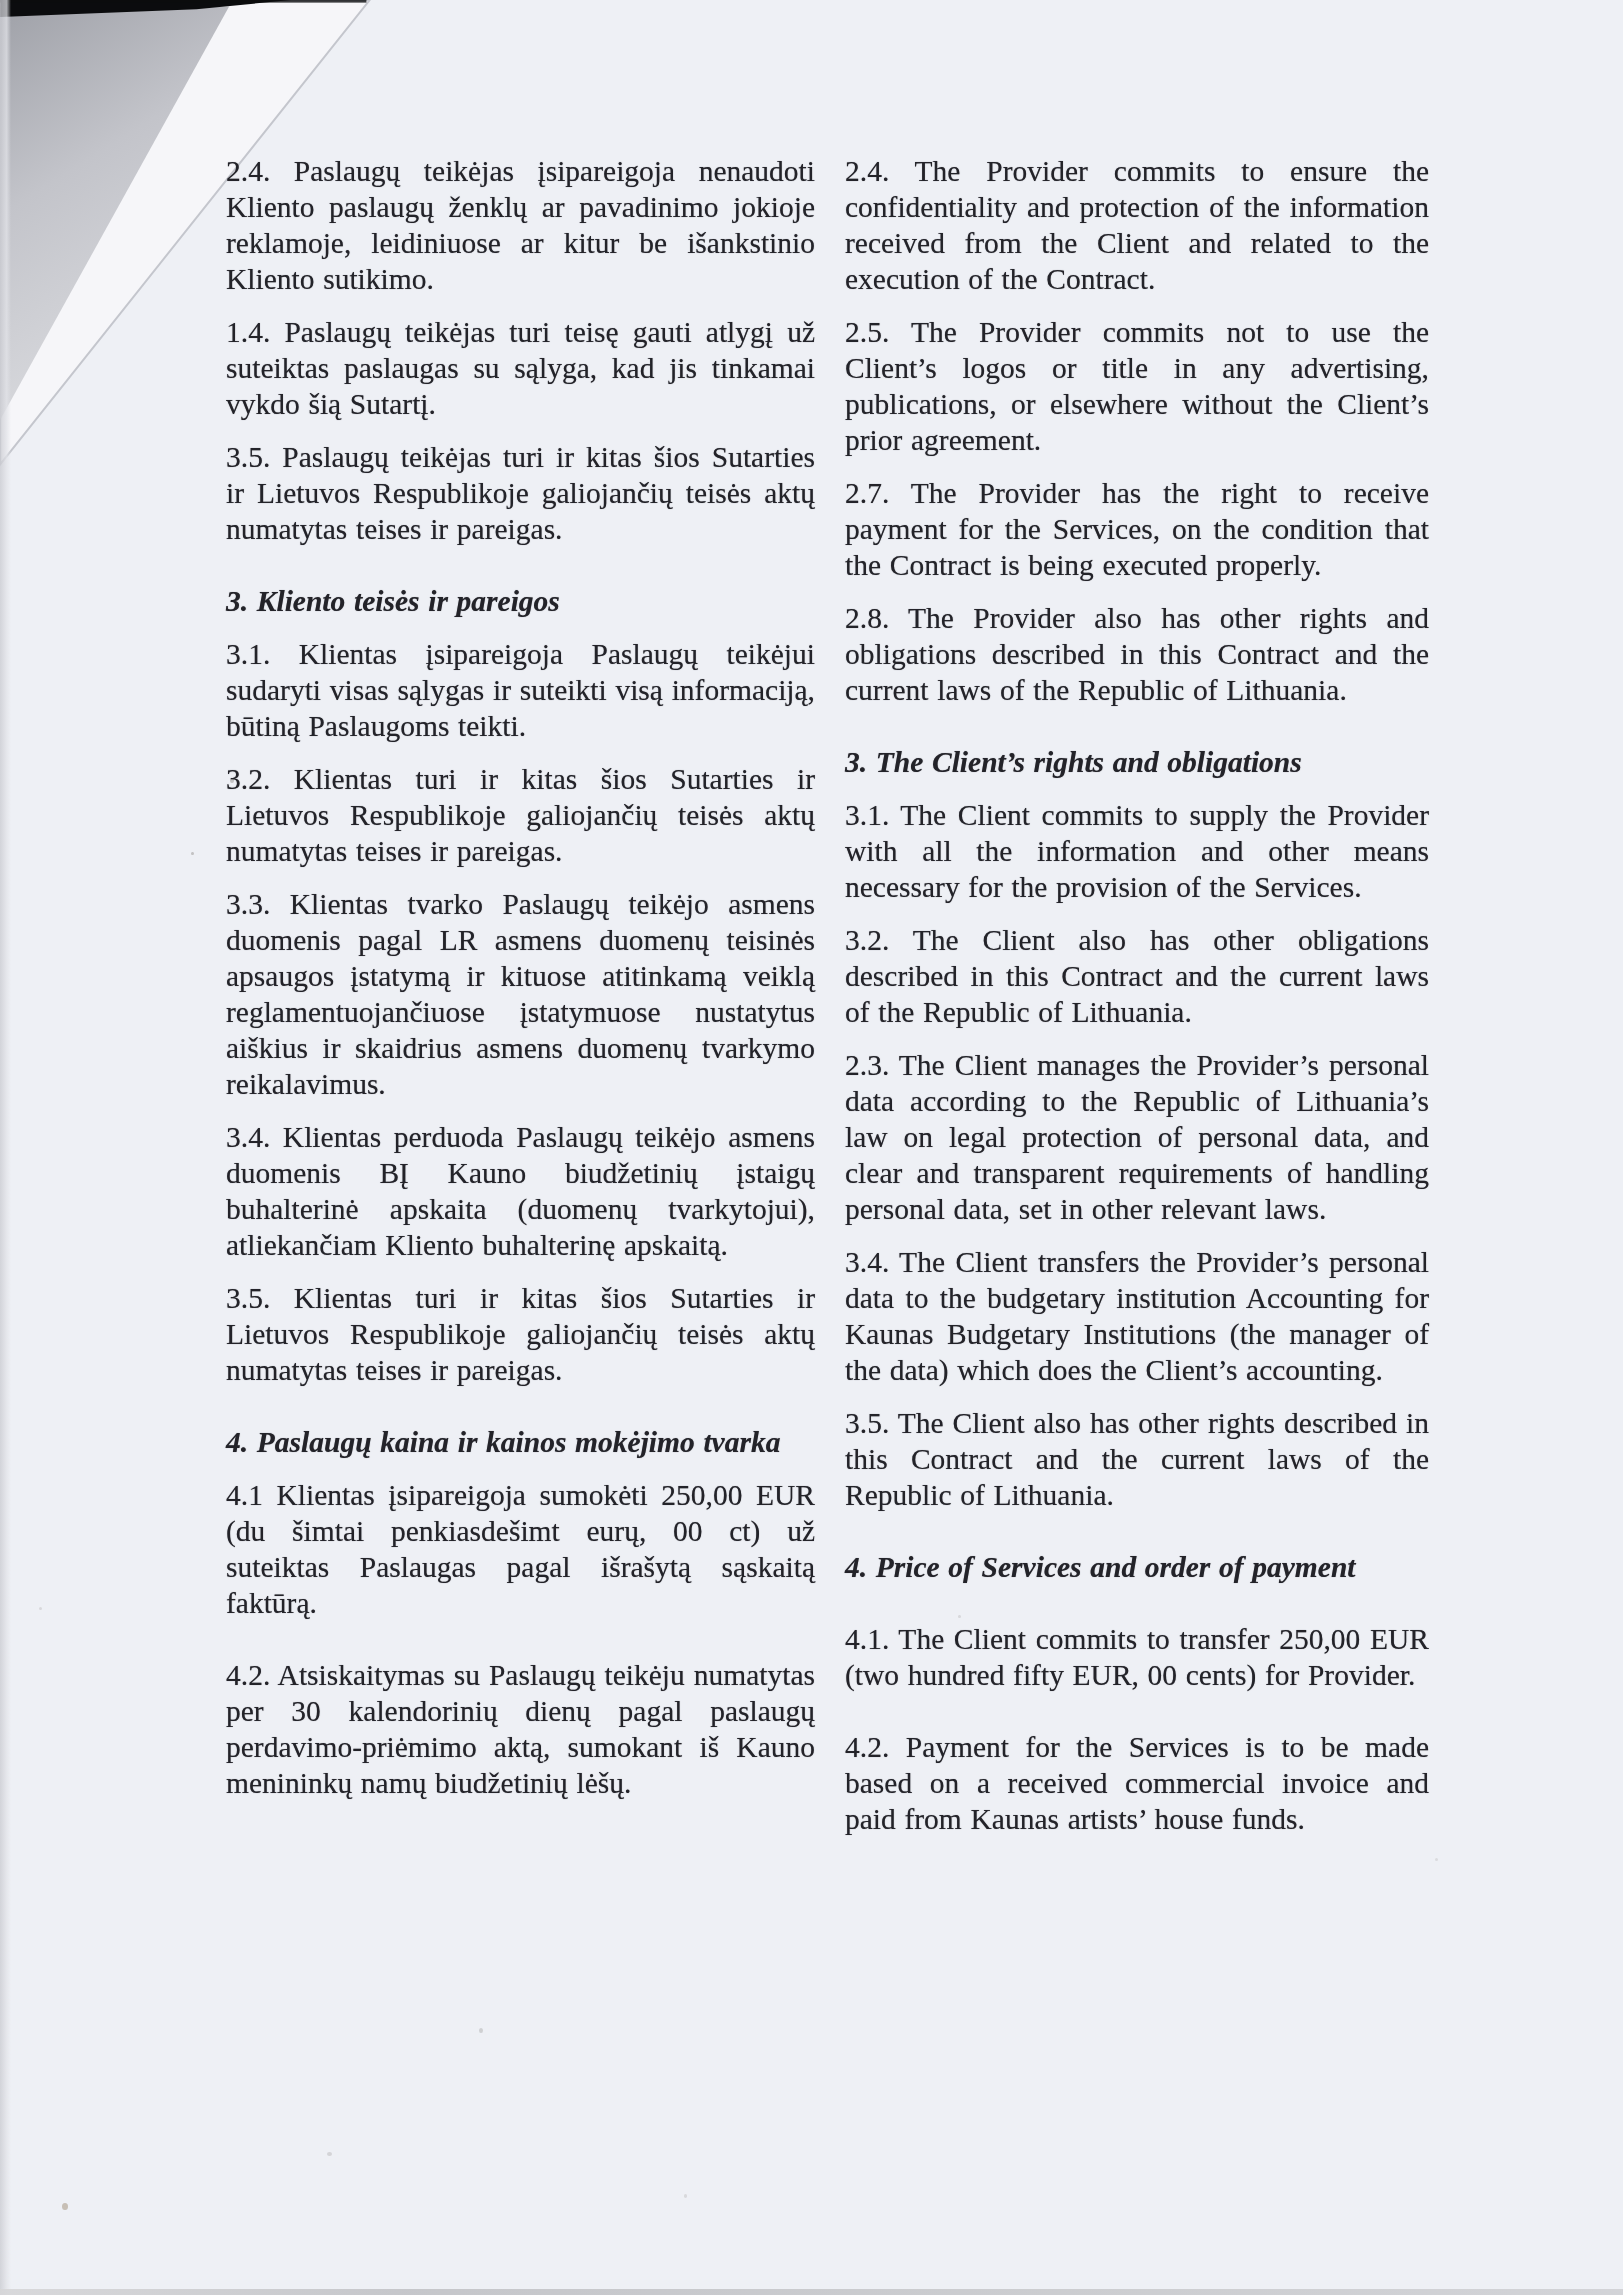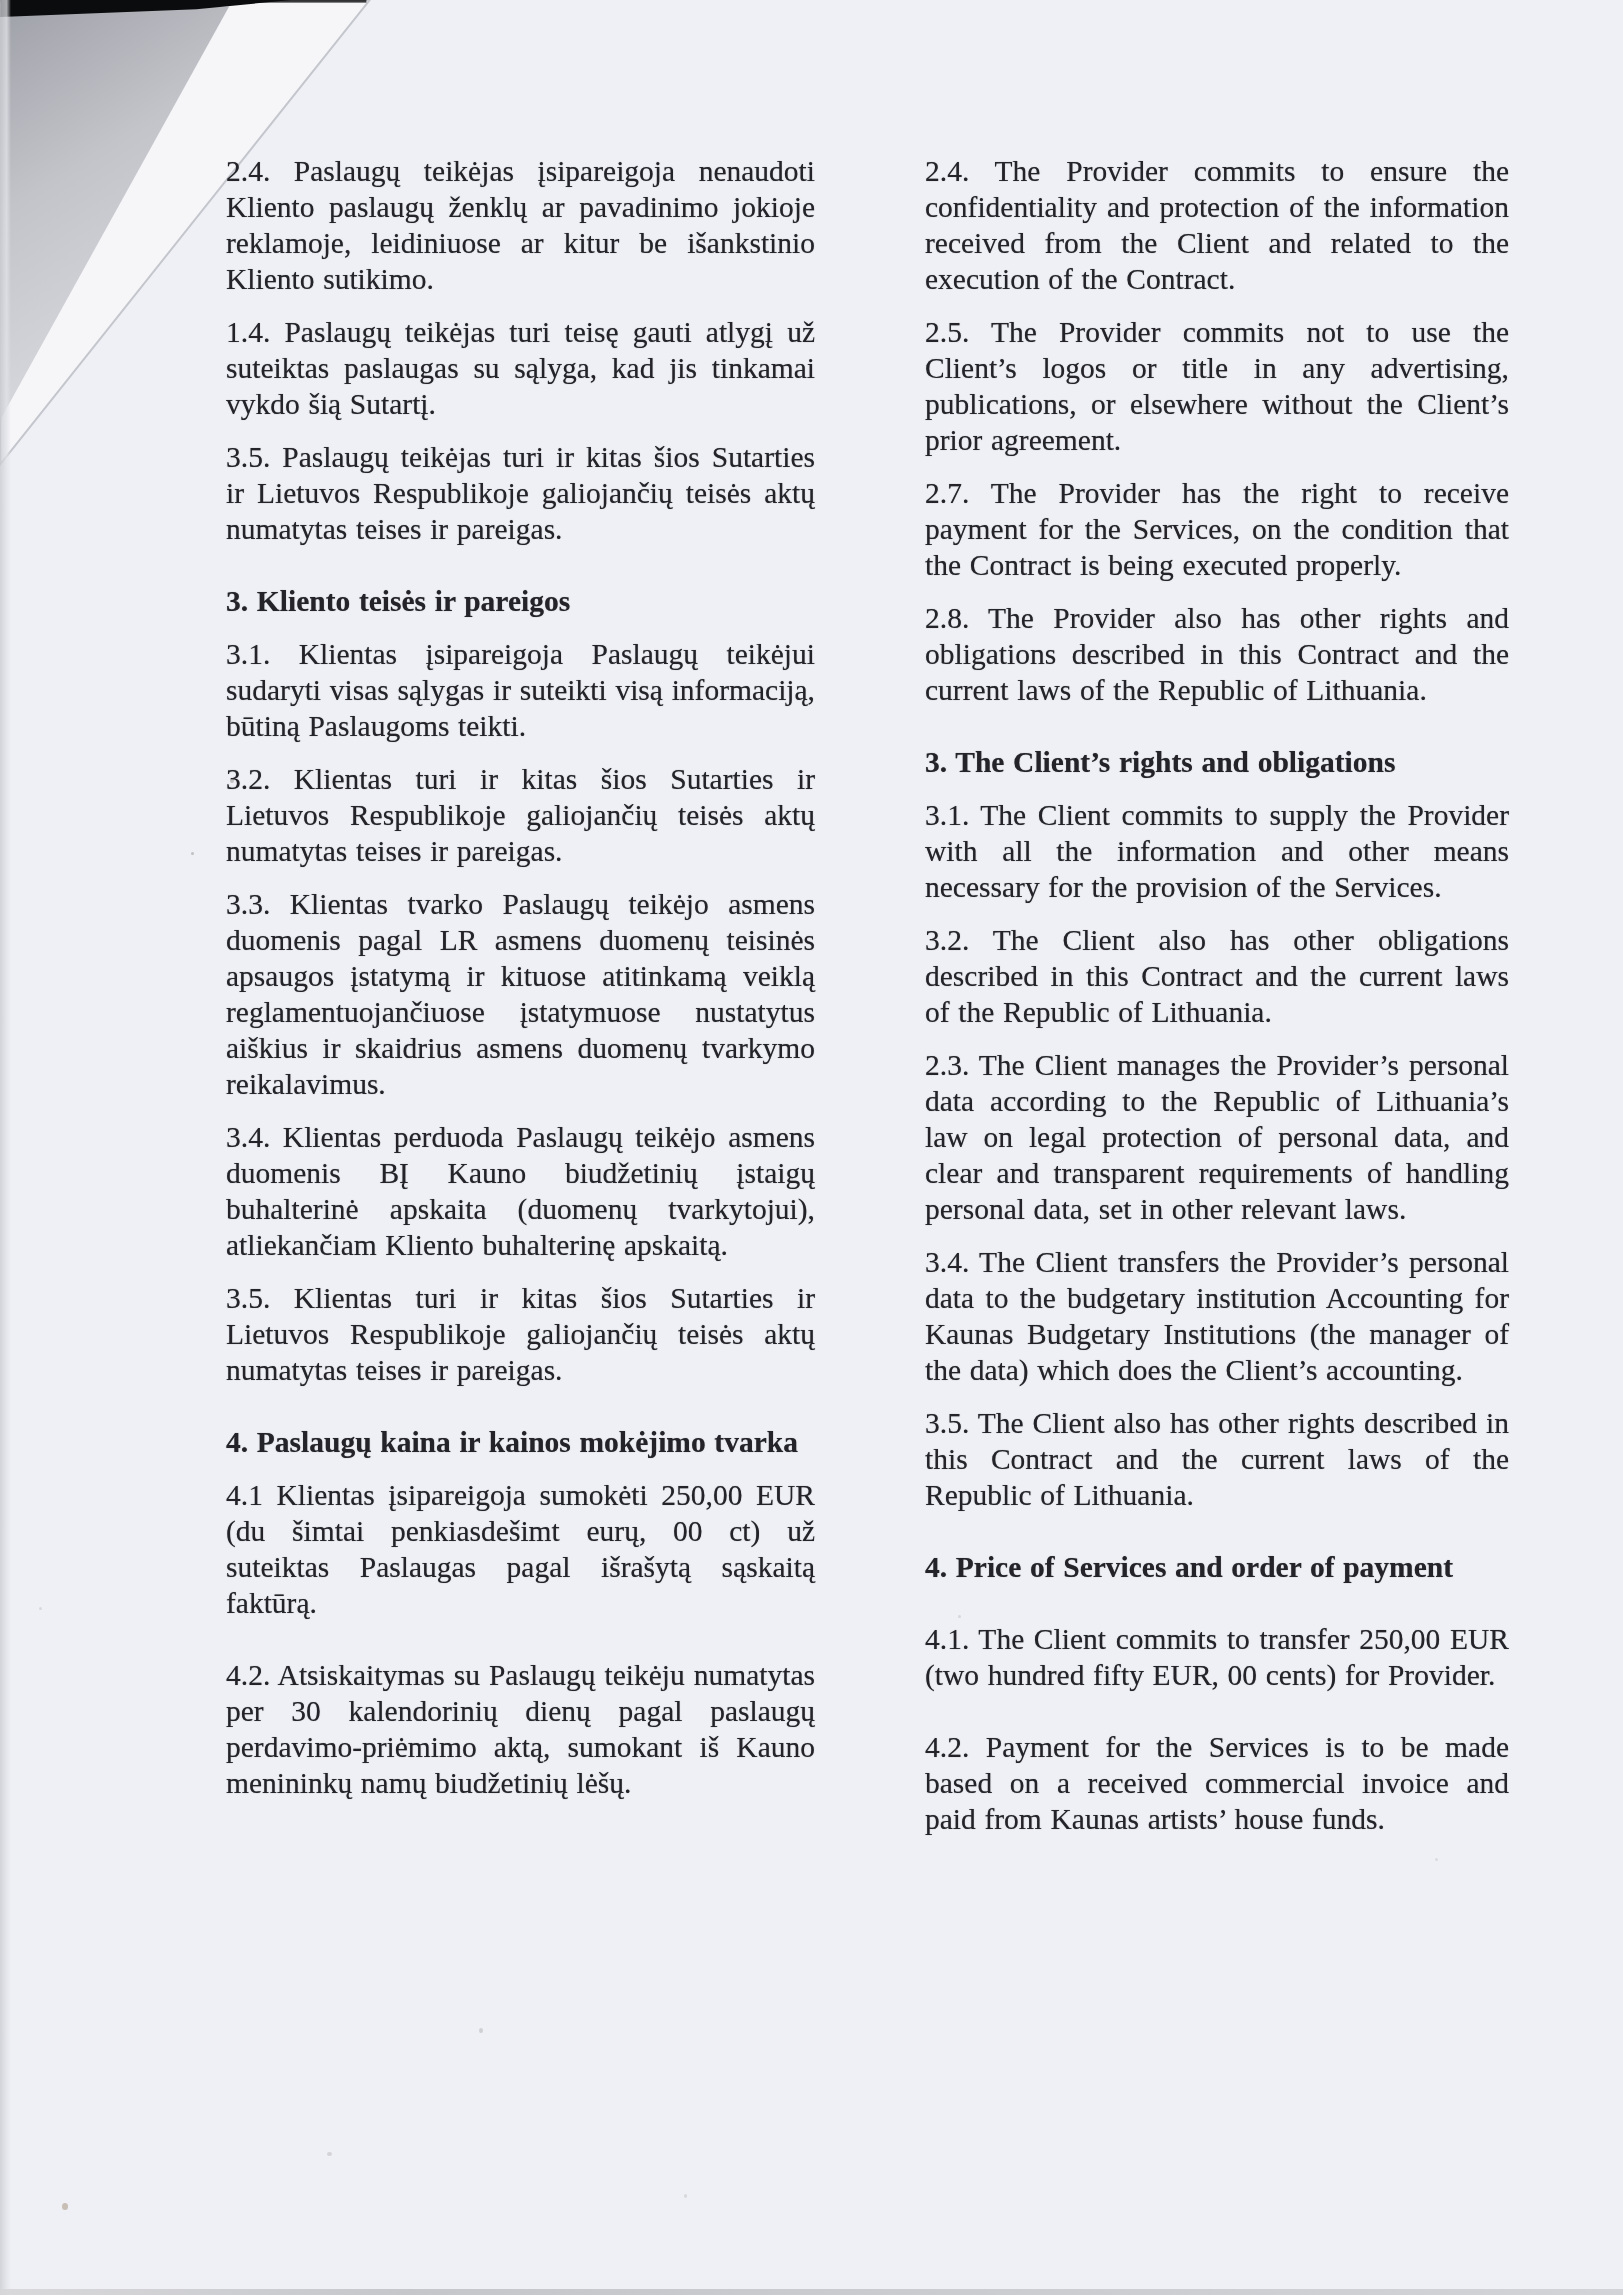--- a/index.html
+++ b/index.html
@@ -21,25 +21,25 @@
   .col {
     position: absolute;
     top: 136px;
     text-align: justify;
     font-size: 29.5px;
     line-height: 36px;
     word-spacing: 1.3px;
     text-shadow: 0 0 0.9px rgba(40,40,48,0.55);
   }
   .col-left  { left: 209px;  width: 623px; }
-  .col-right { left: 908px; width: 618px; }
+  .col-right { left: 828px; width: 618px; }
   p.para { margin: 17px; padding: 0; }
   p.gap-before { margin-top: 36px; }
   p.gap-after  { margin-bottom: 36px; }
-  p.heading { font-weight: bold; }
+  p.heading { font-weight: bold; font-style: italic; }
   .bold { font-weight: normal; }
 
   
   .corner-artifact {
     position: absolute;
     left: 0; top: 0;
     width: 419px; height: 497px;
     pointer-events: none;
   }
   .edge-left {

